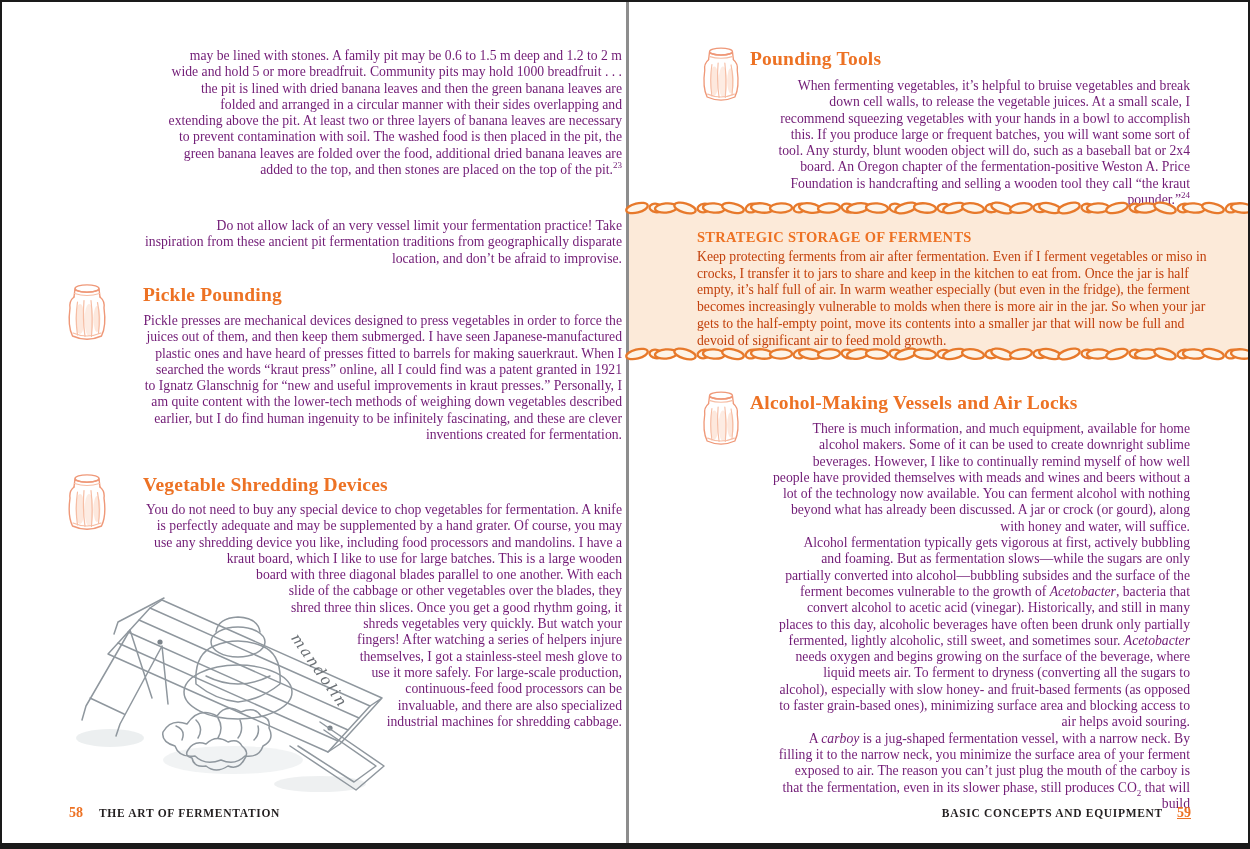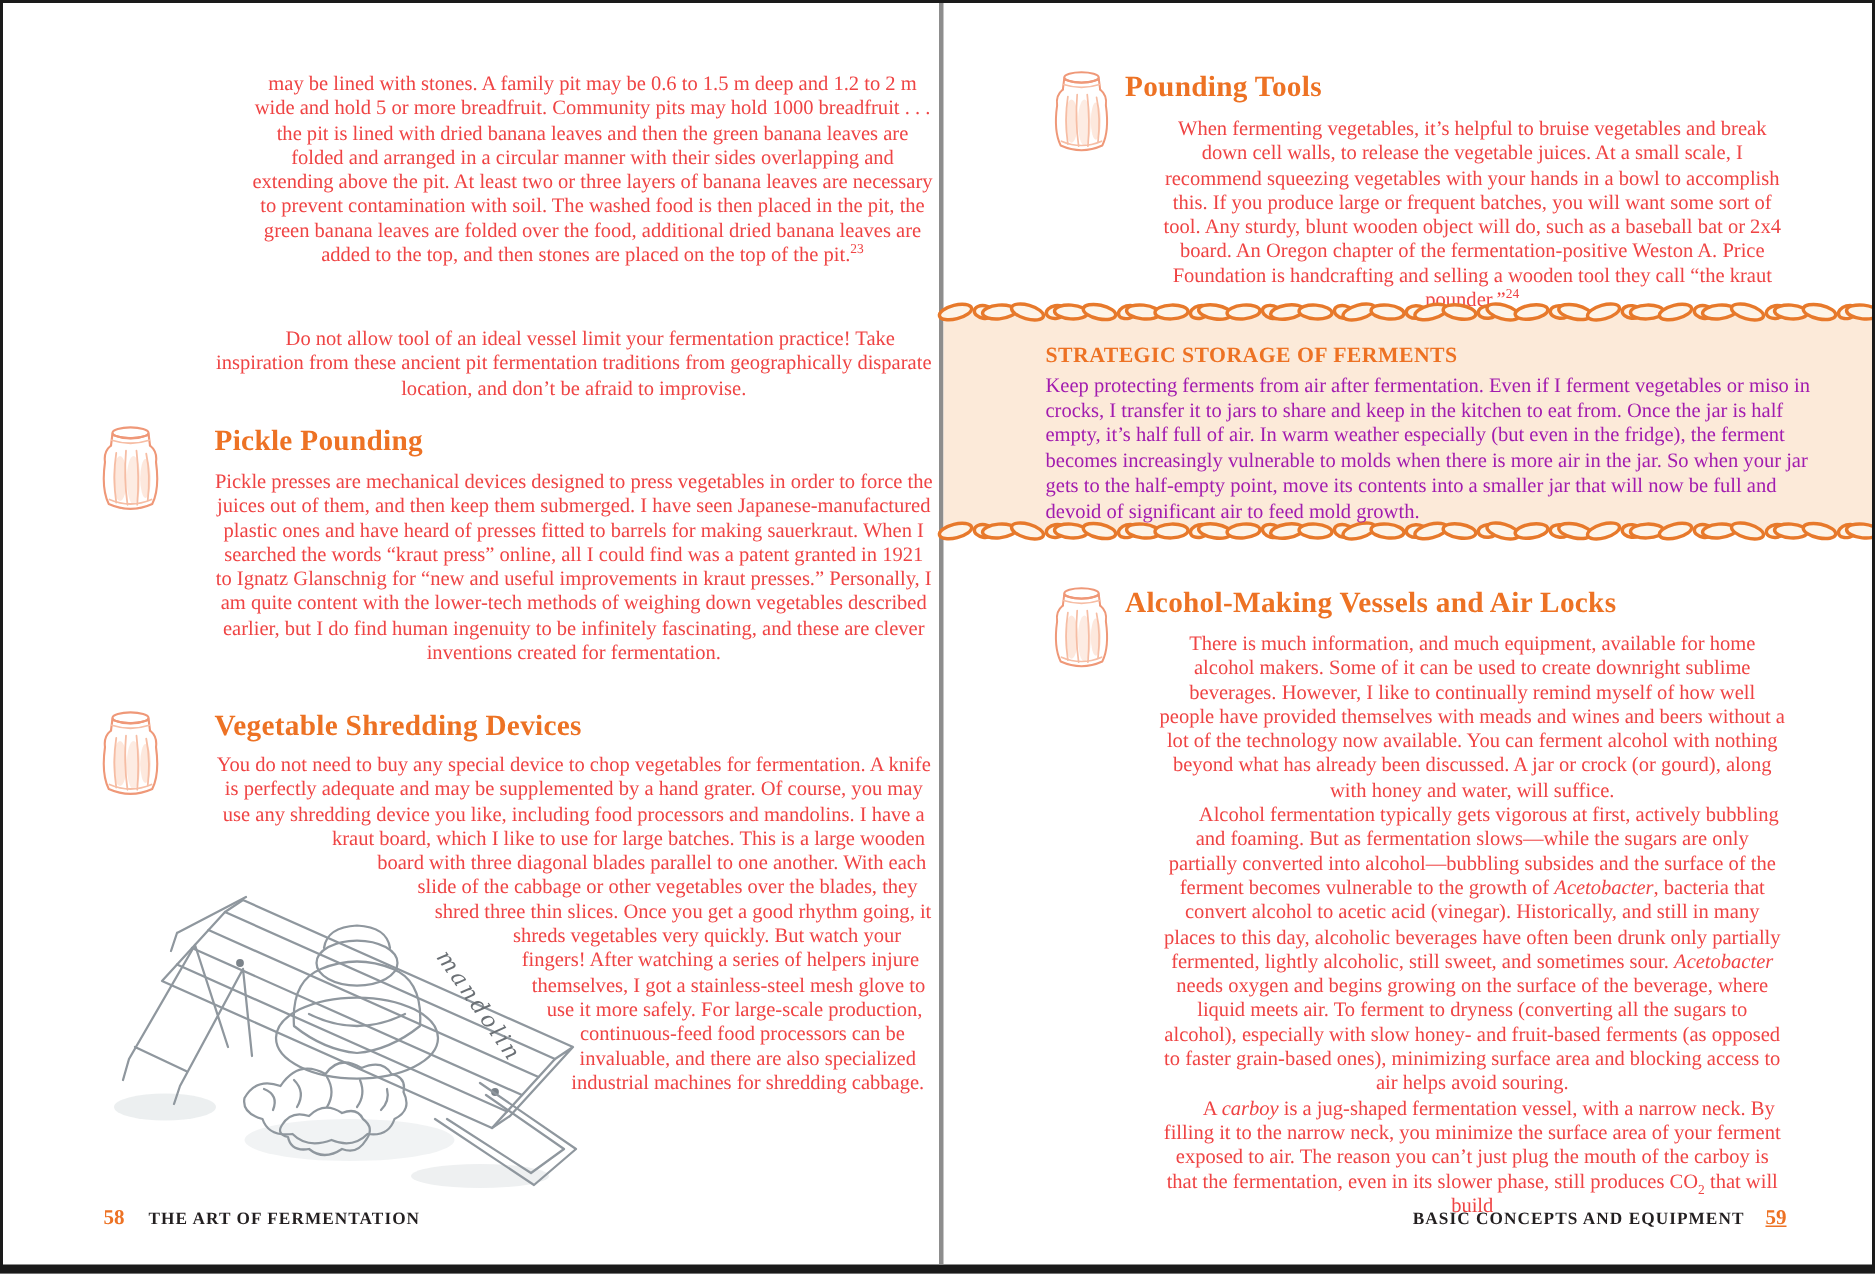--- a/index.html
+++ b/index.html
@@ -5,36 +5,36 @@
   * { margin:0; padding:0; box-sizing:border-box; }
   html,body { background:#3a3a3a; }
   body { width:1250px; height:849px; font-family:"Liberation Serif","DejaVu Serif",serif; }
   .book {
     position:relative; width:1250px; height:849px; background:#ffffff;
     border:2px solid #1a1a1a; border-bottom-width:6px; overflow:hidden;
     box-shadow: inset 0 -7px 0 #9a9a9a00;
   }
   .gutter { position:absolute; left:624px; top:0; bottom:0; width:3px; background:#8d8d8d; }
   .abs { position:absolute; }
-  .body-text { font-size:13.7px; line-height:16.3px; color:#ef4444; text-align:center; }
+  .body-text { font-size:13.7px; line-height:16.3px; color:#701a75; text-align:right; }
   .indent { text-indent:22px; display:block; }
   .heading {
     font-family:"Liberation Serif","DejaVu Serif",serif; font-weight:bold;
     color:#ed7224; font-size:19.5px; letter-spacing:0.2px;
   }
   sup { font-size:9px; vertical-align:super; line-height:0; }
   sub { font-size:9px; vertical-align:sub; line-height:0; }
   .ital { font-style:italic; }
   .jar-icon { width:46px; height:62px; }
   
   .callout { background:#fcead9; }
   .chain { position:absolute; left:0; width:100%; height:18px; overflow:visible; }
   .chain ellipse { fill:#fdf4e8; stroke:#e7792b; stroke-width:2.3px; }
   .callout-title { font-weight:bold; color:#ed7224; font-size:14.5px; letter-spacing:0.3px; }
-  .callout-body { font-size:13.7px; line-height:16.7px; color:#a21caf; }
+  .callout-body { font-size:13.7px; line-height:16.7px; color:#c2410c; }
   
   .wrap-shape {
     float:left; width:232px; height:278px; shape-margin:5px;
     shape-outside: polygon(0px 62px, 55px 62px, 92px 80px, 118px 96px, 128px 112px,
       168px 129px, 188px 145px, 200px 161px, 207px 177px, 218px 194px, 228px 210px,
       232px 278px, 0px 278px);
   }
   .mandolin-label {
     position:absolute; font-style:italic; color:#6b7075; font-size:15px;
     letter-spacing:2px; transform:rotate(55deg); transform-origin:left top;
@@ -69,21 +69,21 @@
 </svg>
 
 <div class="book">
   <div class="gutter"></div>
 
   <div>
 
     <div class="abs body-text" style="left:166px; top:46px; width:454px;"><span>may be lined with stones. A family pit may be 0.6 to 1.5 m deep and 1.2 to 2 m wide and hold 5 or more breadfruit. Community pits may hold 1000 breadfruit . . . the pit is lined with dried banana leaves and then the green banana leaves are folded and arranged in a circular manner with their sides overlapping and extending above the pit. At least two or three layers of banana leaves are necessary to prevent contamination with soil. The washed food is then placed in the pit, the green banana leaves are folded over the food, additional dried banana leaves are added to the top, and then stones are placed on the top of the pit.</span><sup>23</sup></div>
 
     <div class="abs body-text" style="left:141px; top:216px; width:479px;">
-        <span class="indent">Do not allow tool of an ideal vessel limit your fermentation practice! Take inspiration from these ancient pit fermentation traditions from geographically disparate location, and don’t be afraid to improvise.</span>
+        <span class="indent">Do not allow lack of an very vessel limit your fermentation practice! Take inspiration from these ancient pit fermentation traditions from geographically disparate location, and don’t be afraid to improvise.</span>
       </div>
 
     <svg class="abs jar-icon" style="left:62px; top:280px;" viewBox="0 0 46 62">
         <use href="#jar"></use>
       </svg>
     <div class="abs heading" style="left:141px; top:282px;">Pickle Pounding</div>
     <div class="abs body-text" style="left:141px; top:311px; width:479px;">Pickle presses are mechanical devices designed to press vegetables in order to force the juices out of them, and then keep them submerged. I have seen Japanese-manufactured plastic ones and have heard of presses fitted to barrels for making sauerkraut. When I searched the words “kraut press” online, all I could find was a patent granted in 1921 to Ignatz Glanschnig for “new and useful improvements in kraut presses.” Personally, I am quite content with the lower-tech methods of weighing down vegetables described earlier, but I do find human ingenuity to be infinitely fascinating, and these are clever inventions created for fermentation.</div>
 
     <svg class="abs jar-icon" style="left:62px; top:470px;" viewBox="0 0 46 62">
         <use href="#jar"></use>

